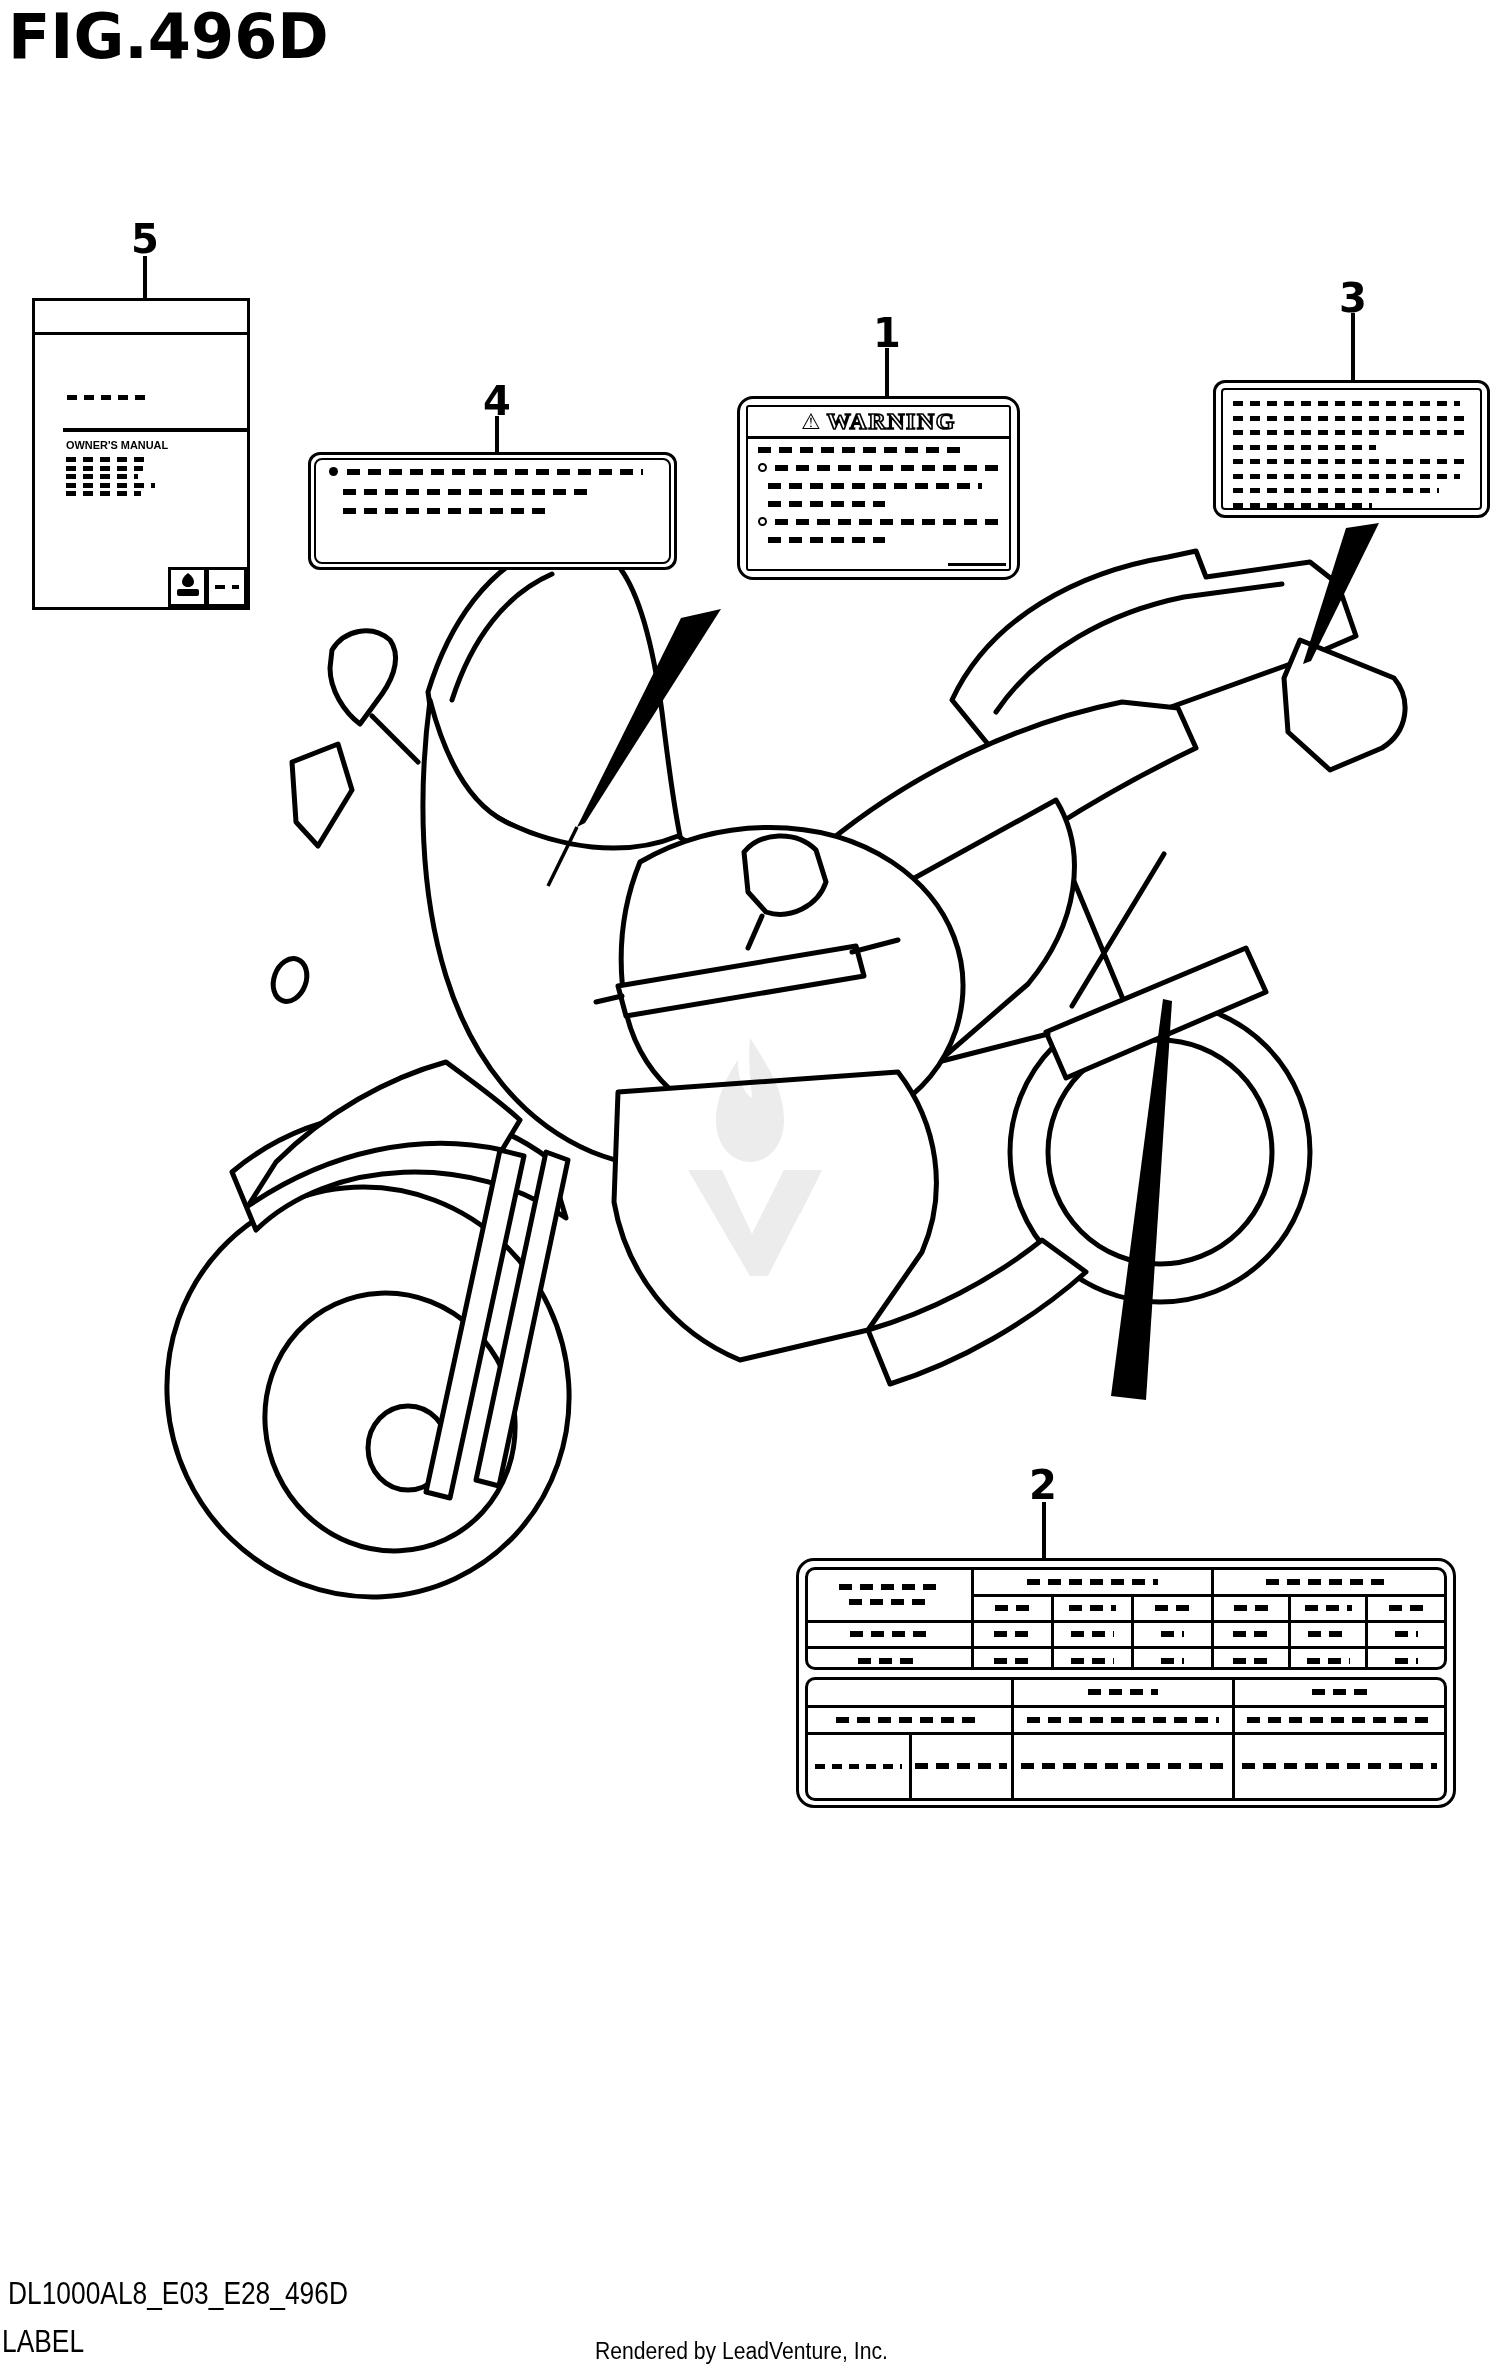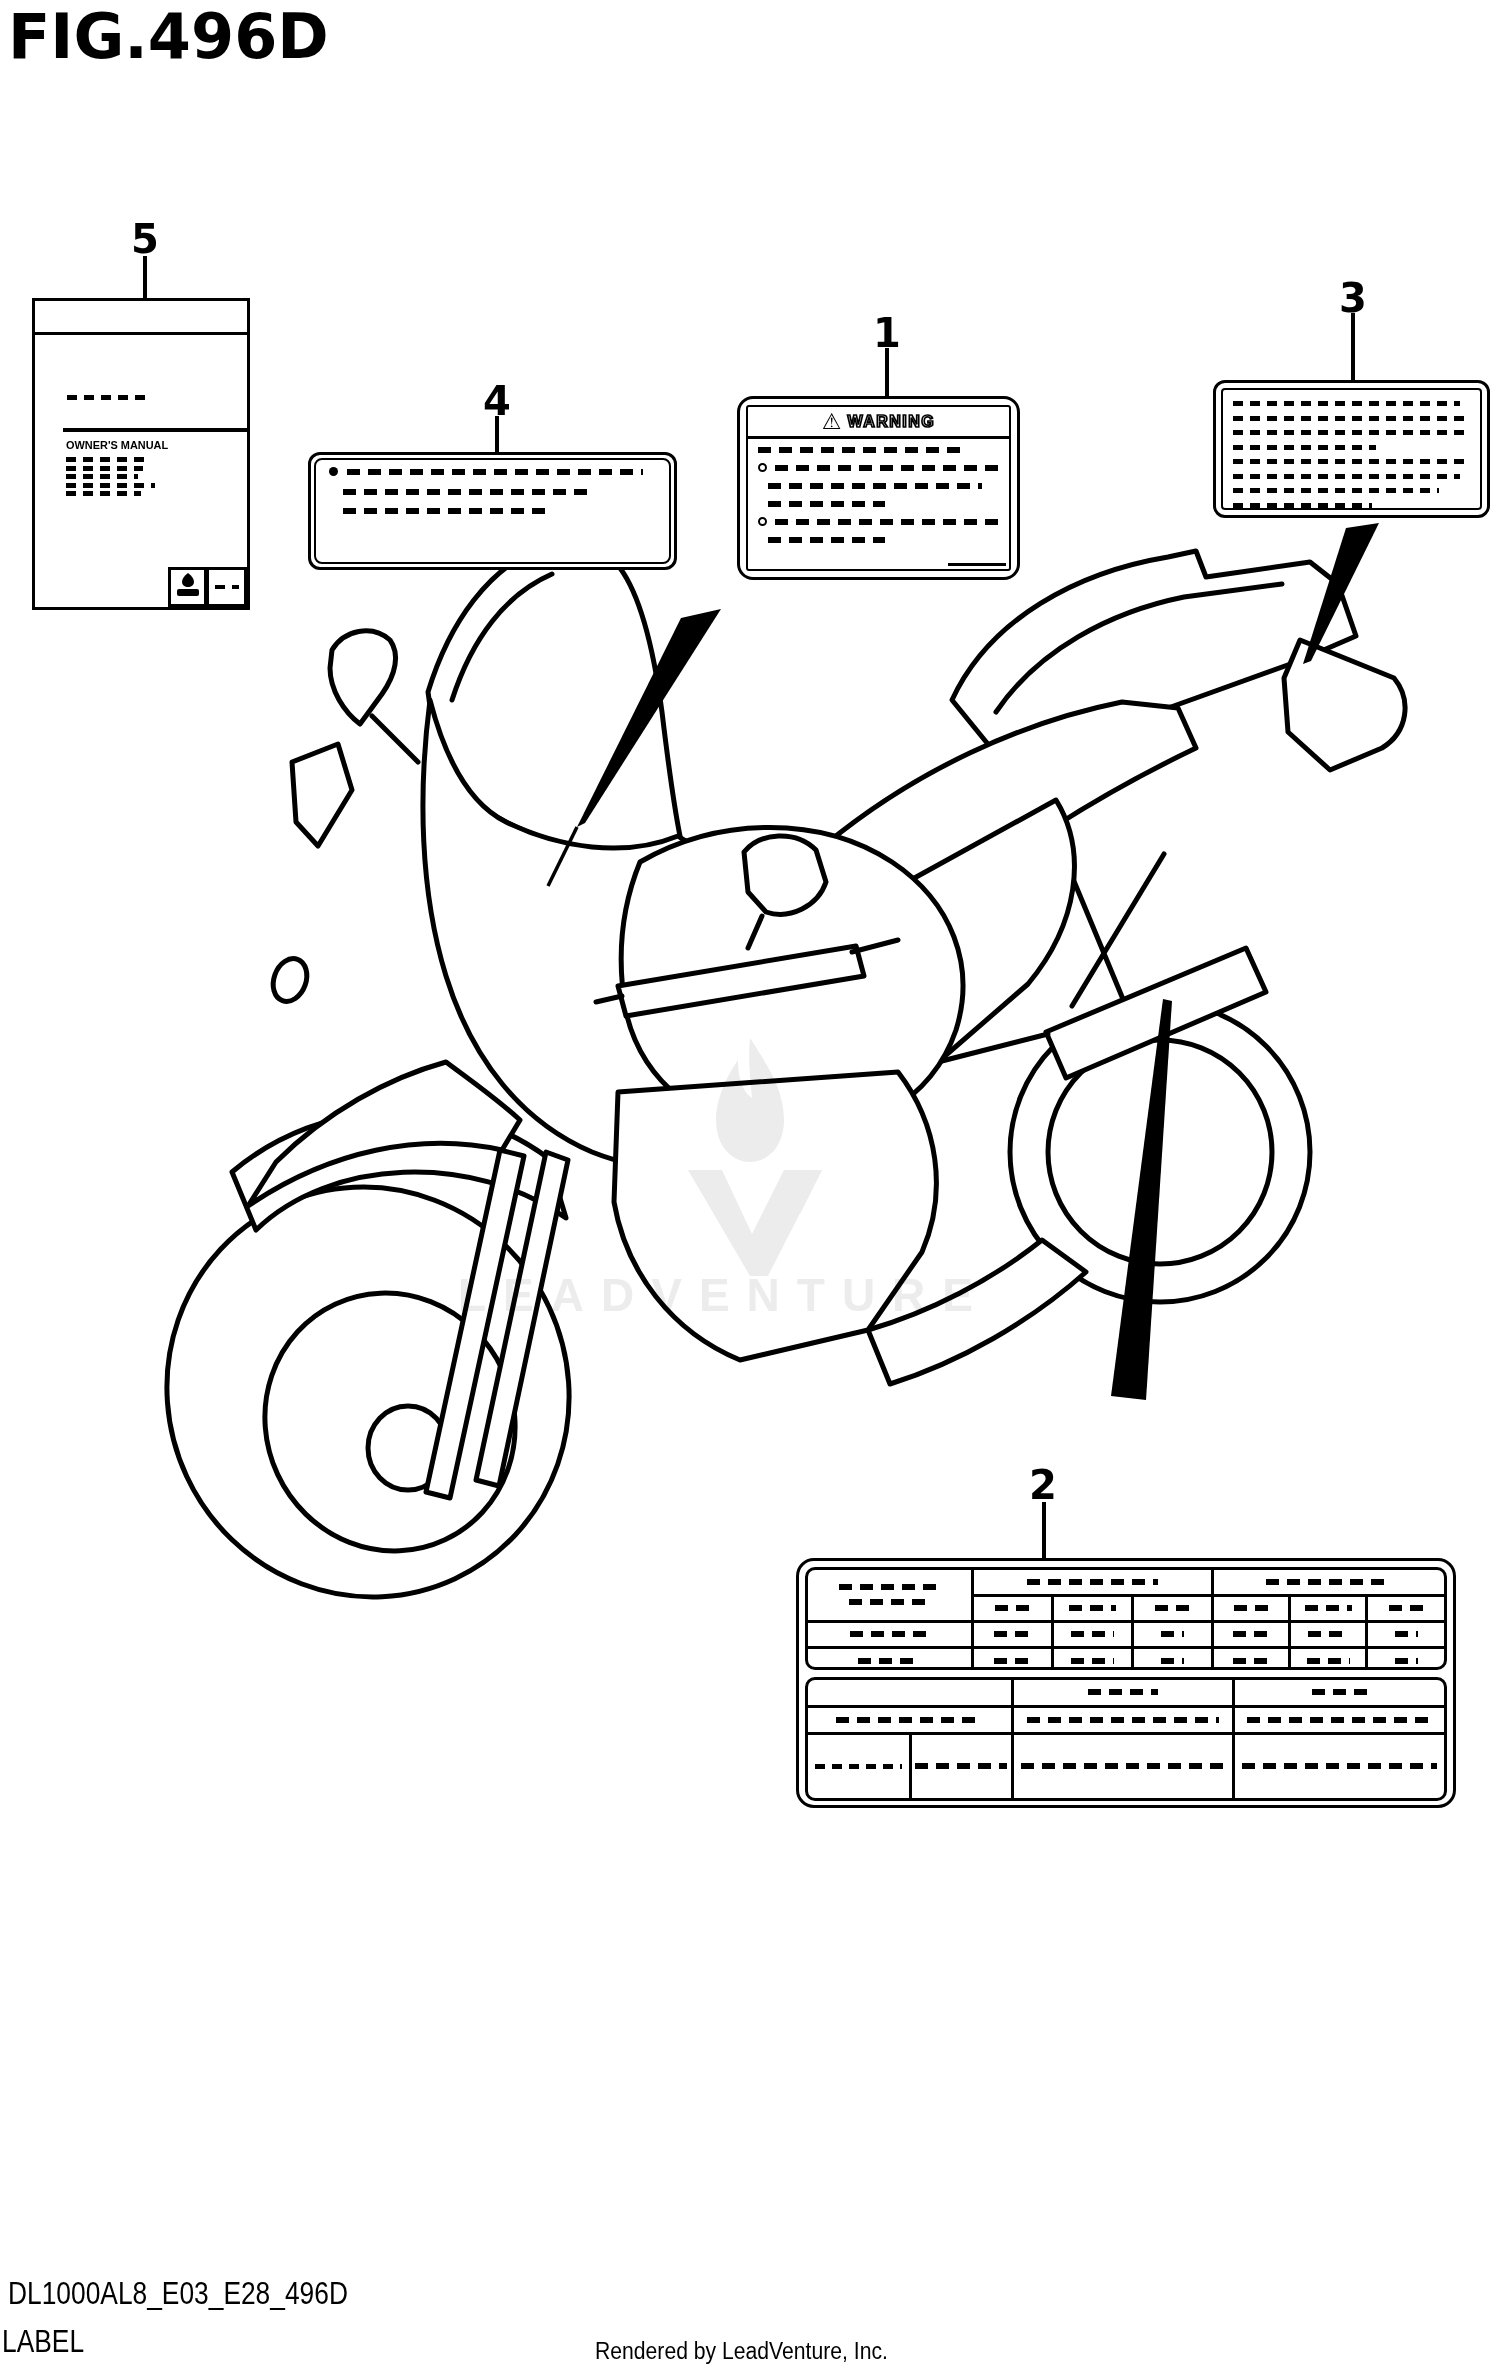--- a/index.html
+++ b/index.html
@@ -59,22 +59,22 @@
   #l4{left:308px;top:452px;width:369px;height:118px;border-radius:12px;z-index:7;}
   #l4 .rows{position:absolute;left:18px;right:16px;top:12px;}
   #l4 .rows .dr{margin-bottom:13px;}
 
   
   #l1{left:737px;top:396px;width:283px;height:184px;border-radius:16px;z-index:7;}
   #l1 .inner2{inset:6px;border-radius:3px;border-width:2.5px;}
   #l1 .whdr{position:absolute;left:0;right:0;top:0;height:29px;border-bottom:3px solid #000;
             display:flex;align-items:center;justify-content:center;gap:6px;}
   #l1 .wtri{font-size:22px;line-height:1;font-family:"DejaVu Sans", sans-serif;}
-  .outline-text{font-size:16px;font-weight:800;letter-spacing:1.5px;color:#000;
-                font-family:Liberation Sans, sans-serif;}
+  .outline-text{font-size:24px;font-weight:800;letter-spacing:1.5px;color:#000;
+                font-family:Liberation Serif, serif;}
   @supports (-webkit-text-stroke:1px black){
     .outline-text{color:#fff;-webkit-text-stroke:1.7px #000;}
   }
   #l1 .rows{position:absolute;left:10px;right:8px;top:38px;}
   #l1 .rows .dr{margin-bottom:9px;height:9px;}
   #l1 .bline{position:absolute;right:3px;bottom:3px;width:58px;height:3.5px;background:#000;}
 
   
   #l3{left:1213px;top:380px;width:277px;height:138px;border-radius:12px;z-index:7;}
   #l3 .inner2{inset:5px;border-radius:4px;border-width:2.5px;}
@@ -156,21 +156,20 @@
 </svg>
 
 <div class="abs" id="watermark">
   <svg style="position:absolute;left:688px;top:1038px" width="135" height="258" viewBox="0 0 135 258">
     <g fill="#ececec">
       <path d="M 62 0 C 80 28 96 52 96 82 C 96 108 80 124 62 124 C 44 124 28 108 28 82 C 28 60 40 36 50 22 C 50 44 56 54 64 60 C 62 40 60 20 62 0 Z"></path>
       <path d="M 0 132 L 34 132 L 64 196 L 96 132 L 134 132 L 80 238 L 62 238 Z"></path>
       <path d="M 96 132 L 134 132 L 112 176 L 92 176 Z"></path>
     </g>
   </svg>
-  <div id="wm-text">LEADVENTURE</div>
 </div>
 
 <div class="abs co-num" style="left:130px;top:216px">5</div>
 <div class="abs co-line" style="left:143px;top:256px;height:42px"></div>
 
 <div class="abs ink sm" id="l5">
   <div class="hdr"></div>
   <div class="dr midline">
       <span class="d" style="width:44%"></span>
     </div>

